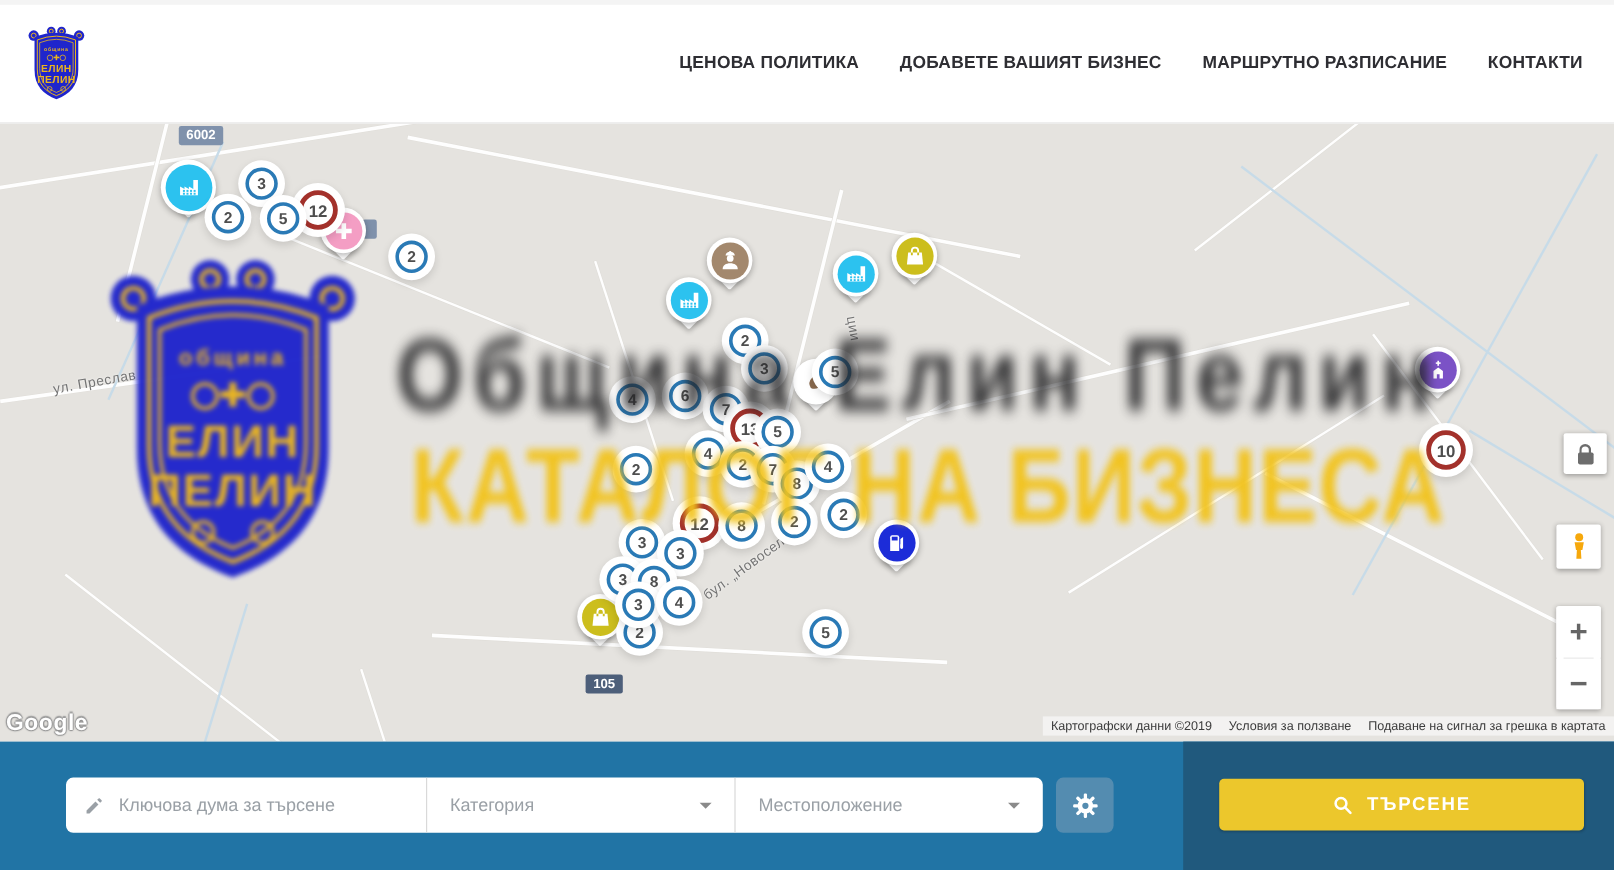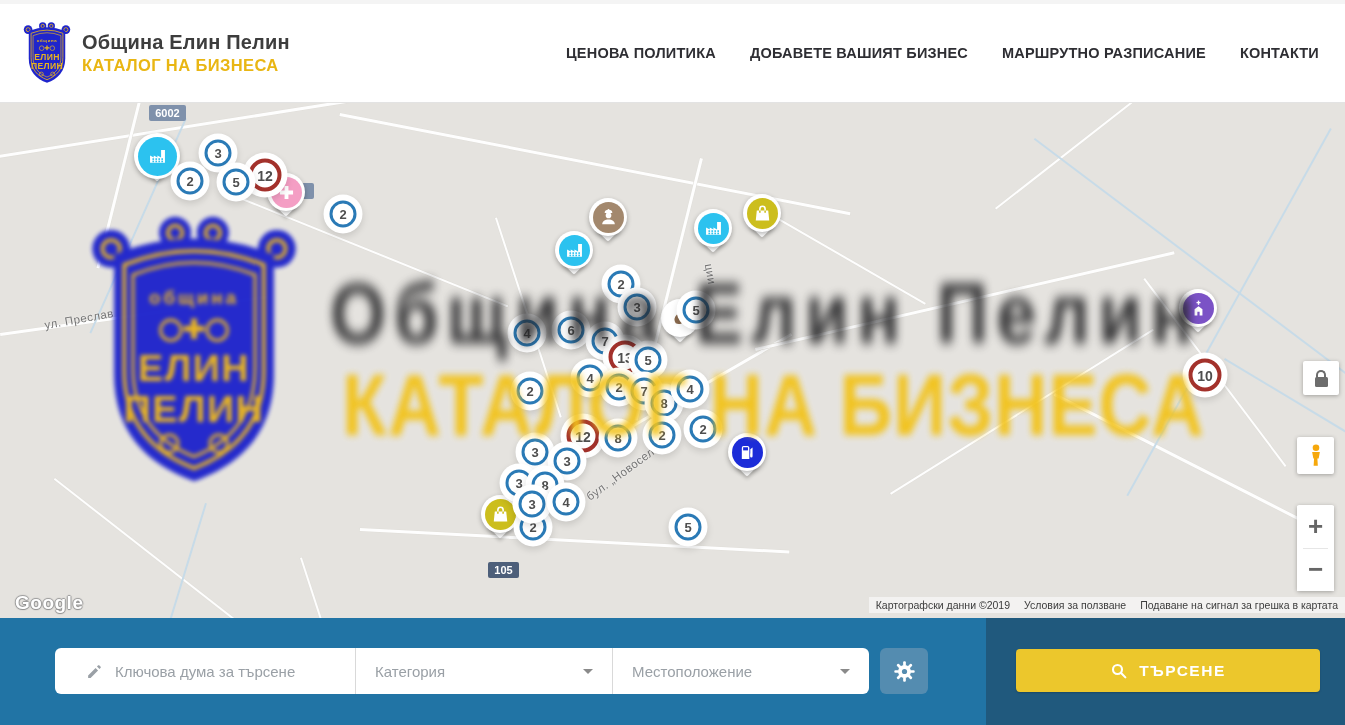--- a/index.html
+++ b/index.html
@@ -37,39 +37,39 @@
   .wm-crest{left:85px;top:108px;width:218px;z-index:8;filter:blur(2.2px);opacity:.97;}
   .wm-title{left:330px;top:162px;z-index:8;font-size:72px;font-weight:700;color:#242426;letter-spacing:8px;filter:blur(5px);transform:scale(1,1.18);transform-origin:left top;white-space:nowrap;opacity:.93;}
   .wm-sub{left:342px;top:252px;z-index:8;font-size:70px;font-weight:700;color:#f2c31c;letter-spacing:1px;filter:blur(3px);transform:scale(1.05,1.25);transform-origin:left top;white-space:nowrap;opacity:.97;}
   .crest-svg text{font-family:"Liberation Sans",sans-serif;font-weight:700;fill:#e9b41d;}
 
   
   .maptype{position:absolute;left:8px;top:435px;display:flex;z-index:20;box-shadow:0 1px 4px rgba(0,0,0,.3);border-radius:2px;overflow:hidden;}
   .maptype button{height:36px;background:#fff;border:none;font-family:"Liberation Sans",sans-serif;font-size:16px;cursor:pointer;padding:0 17px;}
   .maptype .active{font-weight:700;color:#111;}
   .maptype .inactive{color:#5f5f5f;border-left:1px solid #e6e6e6;}
-  .glogo{position:absolute;left:5px;bottom:4px;z-index:20;font-size:19px;font-weight:700;color:#fff;letter-spacing:.5px;cursor:pointer;text-shadow:0 1px 1px #8d8d8d,1px 0 1px #9a9a9a,-1px 0 1px #9a9a9a,0 -1px 1px #9a9a9a;margin-left:10px;}
+  .glogo{position:absolute;left:5px;bottom:4px;z-index:20;font-size:19px;font-weight:700;color:#fff;letter-spacing:.5px;cursor:pointer;text-shadow:0 1px 1px #8d8d8d,1px 0 1px #9a9a9a,-1px 0 1px #9a9a9a,0 -1px 1px #9a9a9a;}
   .attrib{position:absolute;right:0;bottom:5px;z-index:20;display:flex;gap:0;background:rgba(245,245,245,.82);height:16px;align-items:center;font-size:10.5px;color:#3c3c3c;}
   .attrib span{padding:0 7px;white-space:nowrap;}
   .attrib .lnk{cursor:pointer;}
   .ctl{position:absolute;background:#fff;box-shadow:0 1px 4px rgba(0,0,0,.3);border-radius:2px;z-index:20;display:flex;align-items:center;justify-content:center;cursor:pointer;}
   .ctl-lock{left:1303px;top:258px;width:36px;height:34px;}
   .padlock{position:relative;width:13px;height:10px;background:#6d6d6d;border-radius:1.5px;margin-top:7px;}
   .padlock::before{content:'';position:absolute;left:1.5px;top:-7px;width:6px;height:7px;border:2px solid #6d6d6d;border-bottom:none;border-radius:5px 5px 0 0;}
   .ctl-pegman{left:1297px;top:334px;width:37px;height:37px;}
   .ctl-zoom{left:1297px;top:402px;width:37px;height:86px;flex-direction:column;padding:0;}
   .zoom-btn{width:37px;height:42px;background:#fff;border:none;font-size:26px;font-weight:700;color:#666;cursor:pointer;display:flex;align-items:center;justify-content:center;font-family:"Liberation Sans",sans-serif;}
   .zoom-sep{width:25px;height:1px;background:#e6e6e6;}
 
   
   .searchbar{position:absolute;left:0;top:618px;width:1345px;height:107px;background:#2174a5;z-index:500;}
   .searchbar .right-panel{position:absolute;left:986px;top:0;width:359px;height:107px;background:#20597d;}
   .search-group{position:absolute;left:55px;top:30px;width:814px;height:46px;background:#fff;border-radius:6px;display:flex;align-items:stretch;overflow:hidden;}
   .sg-sec{display:flex;align-items:center;position:relative;}
-  .sg-sec.keyword{width:300px;padding-left:31px;gap:12px;}
+  .sg-sec.keyword{width:300px;padding-left:15px;gap:12px;}
   .sg-sec.sel{cursor:pointer;padding-left:19px;border-left:1px solid #d9d9d9;}
   .sg-sec.cat{width:257px;}
   .sg-sec.loc{width:257px;}
   .sg-sec input{border:none;outline:none;font-size:15px;color:#444;width:230px;font-family:"Liberation Sans",sans-serif;}
   .sg-sec input::placeholder{color:#9aa0a6;}
   .sel-value{font-size:15px;color:#9aa0a6;}
   .caret{position:absolute;right:19px;top:50%;margin-top:-2px;width:0;height:0;border-left:5px solid transparent;border-right:5px solid transparent;border-top:5.5px solid #8a8a8a;}
   .gear-btn{position:absolute;left:880px;top:30px;width:48px;height:46px;background:#548cb0;border:none;border-radius:6px;cursor:pointer;display:flex;align-items:center;justify-content:center;}
   .gear-btn svg{width:25px;height:25px;}
   .search-btn{position:absolute;left:1016px;top:31px;width:304px;height:43px;background:#ecc72c;border:none;border-radius:4px;cursor:pointer;display:flex;align-items:center;justify-content:center;gap:11px;color:#fff;font-size:15.5px;font-weight:700;letter-spacing:1.5px;font-family:"Liberation Sans",sans-serif;box-shadow:0 1px 2px rgba(0,0,0,.2);}
@@ -97,24 +97,20 @@
         <text x="75" y="64" font-size="13" text-anchor="middle" letter-spacing="2">община</text>
         <circle cx="59" cy="82" r="7" fill="none" stroke="#e9b41d" stroke-width="2"></circle>
         <circle cx="91" cy="82" r="7" fill="none" stroke="#e9b41d" stroke-width="2"></circle>
         <rect x="73" y="74" width="4" height="14" fill="#e9b41d"></rect>
           <rect x="68" y="79" width="14" height="4" fill="#e9b41d"></rect>
         <text x="75" y="117" font-size="26" text-anchor="middle" letter-spacing="1">ЕЛИН</text>
         <text x="75" y="145" font-size="26" text-anchor="middle" letter-spacing="1">ПЕЛИН</text>
         <circle cx="58" cy="160" r="6" fill="none" stroke="#e9b41d" stroke-width="2"></circle>
         <circle cx="92" cy="160" r="6" fill="none" stroke="#e9b41d" stroke-width="2"></circle>
       </svg>
-      <div class="logo-text">
-        <div class="t1">Община Елин Пелин</div>
-        <div class="t2">КАТАЛОГ НА БИЗНЕСА</div>
-      </div>
     </div>
     <nav class="nav">
       <a>ЦЕНОВА ПОЛИТИКА</a>
       <a>ДОБАВЕТЕ ВАШИЯТ БИЗНЕС</a>
       <a>МАРШРУТНО РАЗПИСАНИЕ</a>
       <a>КОНТАКТИ</a>
     </nav>
   </div>
 
   <div class="map">

